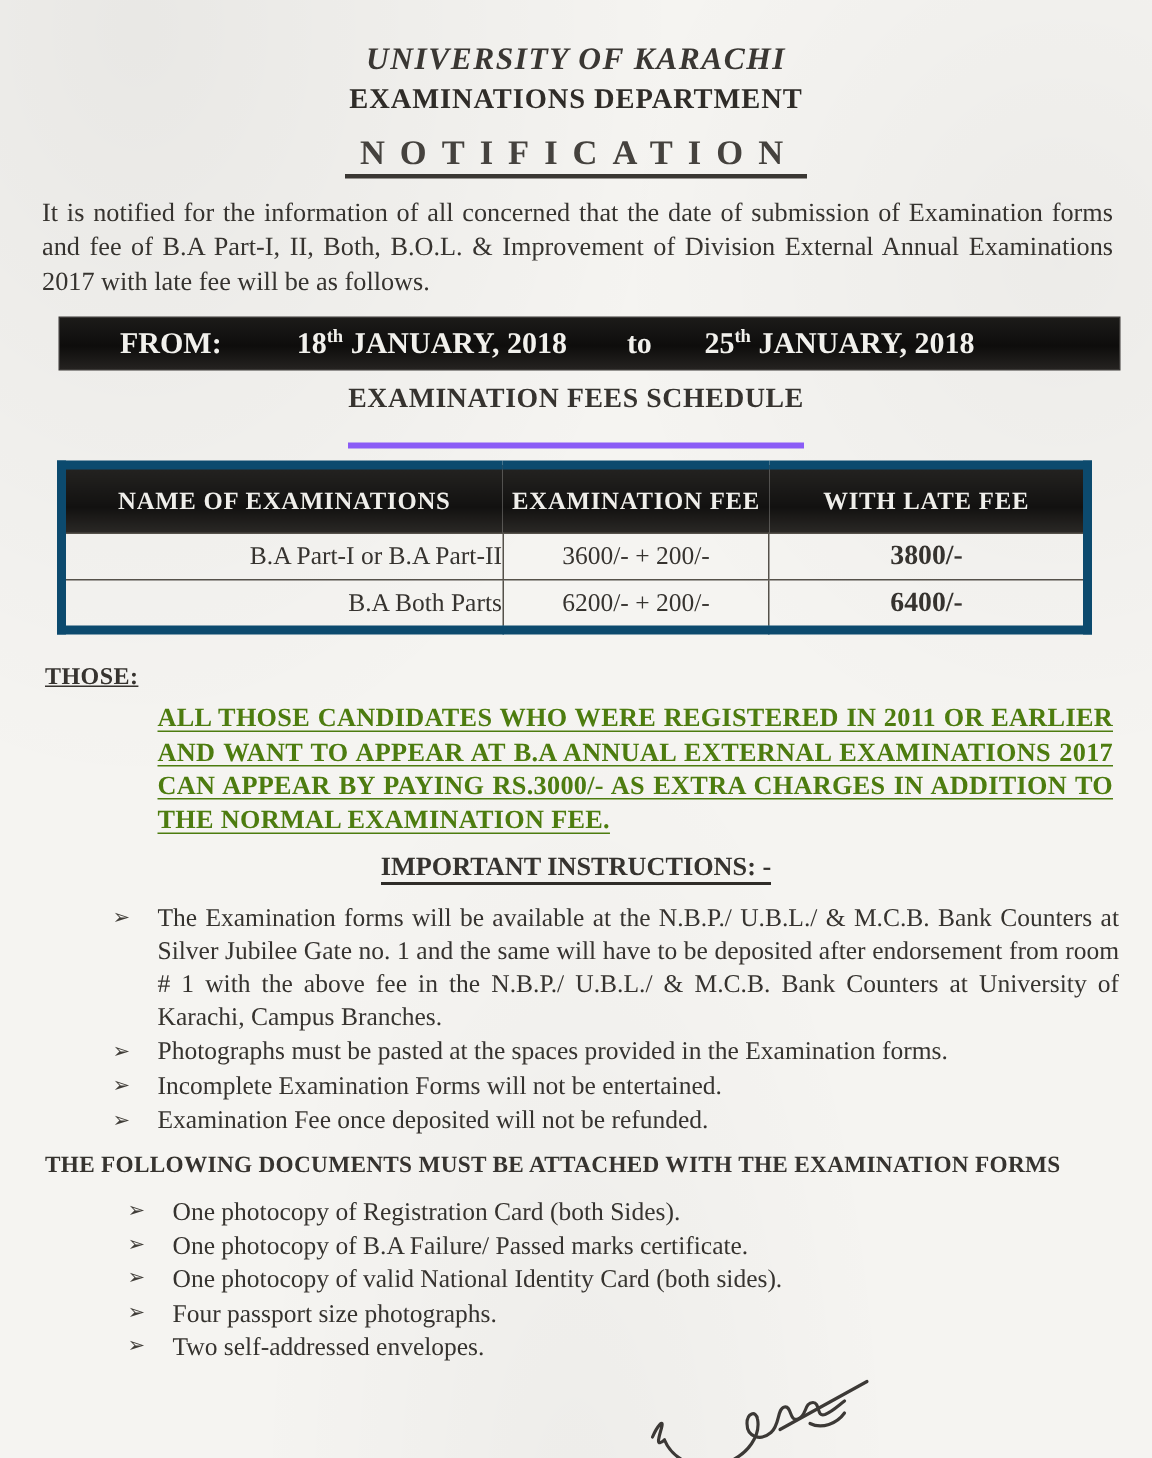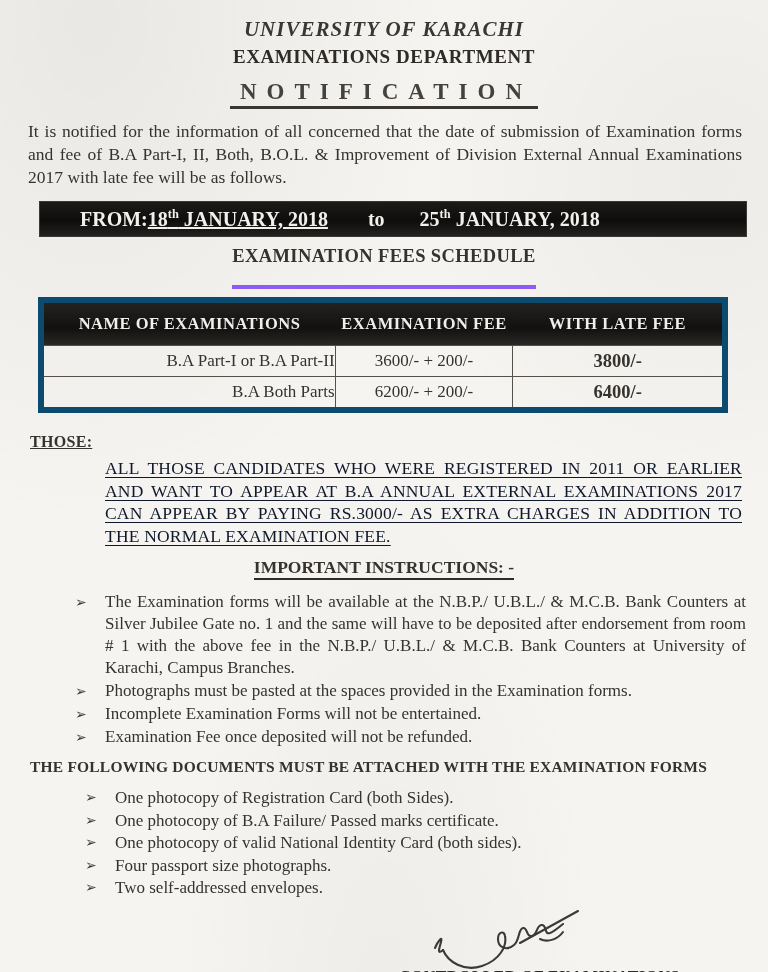--- a/index.html
+++ b/index.html
@@ -11,21 +11,21 @@
       radial-gradient(ellipse at 12% 2%, rgba(0,0,0,0.05), transparent 38%),
       radial-gradient(ellipse at 92% 18%, rgba(0,0,0,0.035), transparent 30%),
       radial-gradient(ellipse at 50% 105%, rgba(0,0,0,0.03), transparent 40%),
       #f5f4f1;
     overflow:hidden;
   }
   .page{position:relative;width:768px;height:972px;}
   .center{text-align:center;}
 
   .uni{
-    margin-top:18px;font-size:21px;line-height:22px;
+    margin-top:28px;font-size:21px;line-height:22px;
     font-style:italic;font-weight:bold;letter-spacing:1px;color:#3a3733;text-align:center;
   }
   .dept{
     margin-top:7px;font-size:19px;line-height:20px;
     font-weight:bold;letter-spacing:0.6px;color:#2f2c28;
   }
   .refrow{
     margin:9px 56px 0 30px;display:flex;justify-content:space-between;
     font-size:16px;line-height:16px;
   }
@@ -43,21 +43,21 @@
     text-align:justify;
   }
 
   .banner{
     margin:13px 0 0 40px;width:682px;height:34px;
     background:linear-gradient(180deg,#1c1b19,#0e0d0c 55%,#242220);
     color:#f1f0ec;display:flex;align-items:center;
     font-weight:bold;font-size:20px;box-shadow:0 0 0 1px #3a3836;padding-left:24px;
   }
   .banner .b-from{margin-left:16px;}
-  .banner .d1{text-decoration:underline;}
+  .banner .d1{margin-left:50px;}
   .banner .b-to{margin-left:40px;}
   .banner .d2{margin-left:35px;}
 
   .fees-title-wrap{margin-top:9px;text-align:center;}
   .fees-title{
     display:inline-block;font-size:18.5px;line-height:22px;font-weight:bold;
     border-bottom:4px solid #8b5cf6;padding-bottom:18px;letter-spacing:0.4px;
   }
 
   table.fees{
@@ -75,22 +75,22 @@
   table.fees .c1{width:43%;text-align:right;padding-left:12px;}
   table.fees .c2{width:26%;text-align:center;}
   table.fees .c3{width:31%;text-align:center;font-weight:bold;font-size:18.5px;}
 
   .note-label{
     margin:20px 0 0 30px;font-size:16px;line-height:17px;font-weight:bold;
     text-decoration:underline;display:inline-block;letter-spacing:0.3px;
   }
   .note-text{
     margin:6px 26px 0 105px;font-size:17.5px;line-height:22.5px;
-    font-weight:normal;text-align:justify;text-decoration:underline;
-    text-underline-offset:3px;color:#0f172a;letter-spacing:0.2px;
+    font-weight:bold;text-align:justify;text-decoration:underline;
+    text-underline-offset:3px;color:#4d7c0f;letter-spacing:0.2px;
   }
 
   .instr-title-wrap{margin-top:11px;text-align:center;}
   .instr-title{
     display:inline-block;font-size:17.5px;line-height:19px;font-weight:bold;
     border-bottom:2px solid #2f2c28;padding-bottom:1px;
   }
 
   .instr-list{margin:11px 22px 0 75px;}
   .li{display:flex;margin-bottom:1px;}

